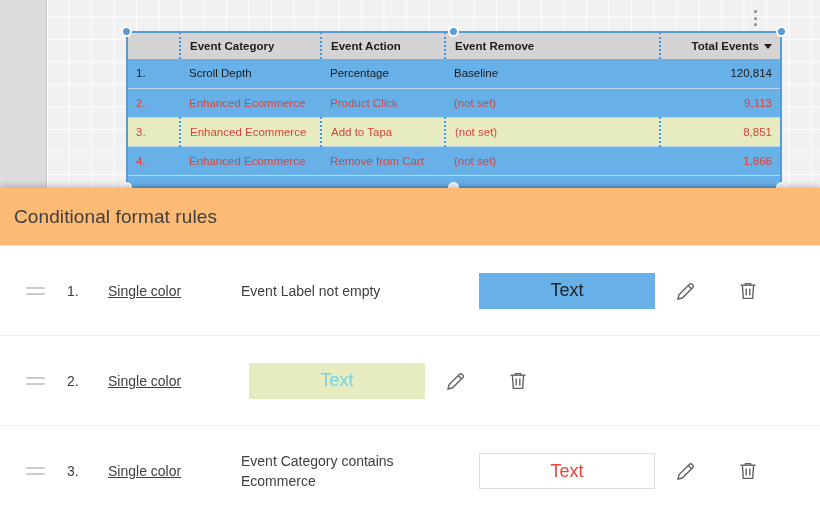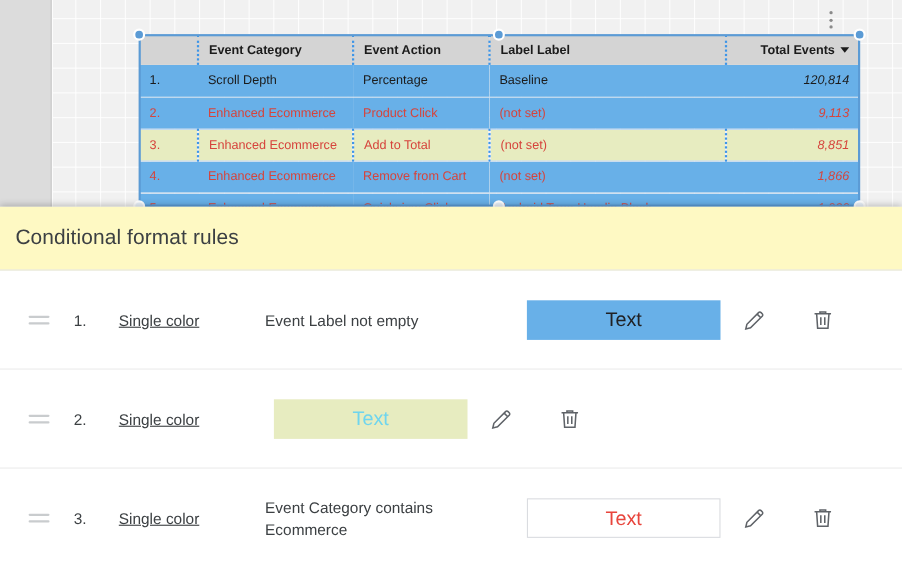--- a/index.html
+++ b/index.html
@@ -97,37 +97,37 @@
     border-left: 4px solid transparent; border-right: 4px solid transparent;
     border-top: 5px solid #1b1b1b; vertical-align: middle;
   }
 
   table.rpt tbody td {
     height: 29px; padding: 0 9px;
     vertical-align: middle; white-space: nowrap;
     overflow: hidden; text-overflow: ellipsis;
     border-bottom: 1px solid #b9d5ee;
   }
-  table.rpt tbody td.num { text-align: right; font-style: italic; }
+  table.rpt tbody td.num { text-align: right; }
   table.rpt tbody tr.blue  td { background: #68b0e8; }
   table.rpt tbody tr.khaki td { background: #e7ecc0; }
   table.rpt tbody tr.khaki td.sep,
   table.rpt tbody tr.sel   td.sep { border-left: 2px dotted #3d95e8; }
   .fc-red   { color: #d6443c; }
   .fc-dark  { color: #1b1b1b; }
 
   
   #dialog {
     position: absolute; left: 0; top: 188px; right: 0; bottom: 0;
     background: #ffffff;
     box-shadow: 0 -2px 6px rgba(0,0,0,.22);
   }
   #dialog-header {
     height: 58px;
-    background: #fef9c3;
+    background: #fdba74;
     border-bottom: 1px solid #e4e6e8;
     display: flex; align-items: center;
     padding: 16px 14px;
   }
   #dialog-title {
     font-size: 19px; color: #3c4043; font-weight: normal;
     letter-spacing: .1px;
   }
 
   #rules-list { padding: 0 0 0 0; }
@@ -200,21 +200,21 @@
             <col class="c-cat">
             <col class="c-act">
             <col class="c-lab">
             <col class="c-tot">
         </colgroup>
         <thead>
           <tr>
             <th></th>
             <th class="sep">Event Category</th>
             <th class="sep">Event Action</th>
-            <th class="sep">Label Label</th>
+            <th class="sep">Event Remove</th>
             <th class="num sep"><span>Total Events</span><span class="caret"></span></th>
           </tr>
         </thead>
         <tbody>
           <tr class="blue">
             <td class="fc-dark">1.</td>
             <td class="fc-dark">Scroll Depth</td>
             <td class="fc-dark">Percentage</td>
             <td class="fc-dark">Baseline</td>
             <td class="fc-dark num">120,814</td>
@@ -222,21 +222,21 @@
           <tr class="blue">
             <td class="fc-red">2.</td>
             <td class="fc-red">Enhanced Ecommerce</td>
             <td class="fc-red">Product Click</td>
             <td class="fc-red">(not set)</td>
             <td class="fc-red num">9,113</td>
           </tr>
           <tr class="khaki">
             <td class="fc-red">3.</td>
             <td class="fc-red sep">Enhanced Ecommerce</td>
-            <td class="fc-red sep">Add to Total</td>
+            <td class="fc-red sep">Add to Tapa</td>
             <td class="fc-red sep">(not set)</td>
             <td class="fc-red num sep">8,851</td>
           </tr>
           <tr class="blue">
             <td class="fc-red">4.</td>
             <td class="fc-red">Enhanced Ecommerce</td>
             <td class="fc-red">Remove from Cart</td>
             <td class="fc-red">(not set)</td>
             <td class="fc-red num">1,866</td>
           </tr>

